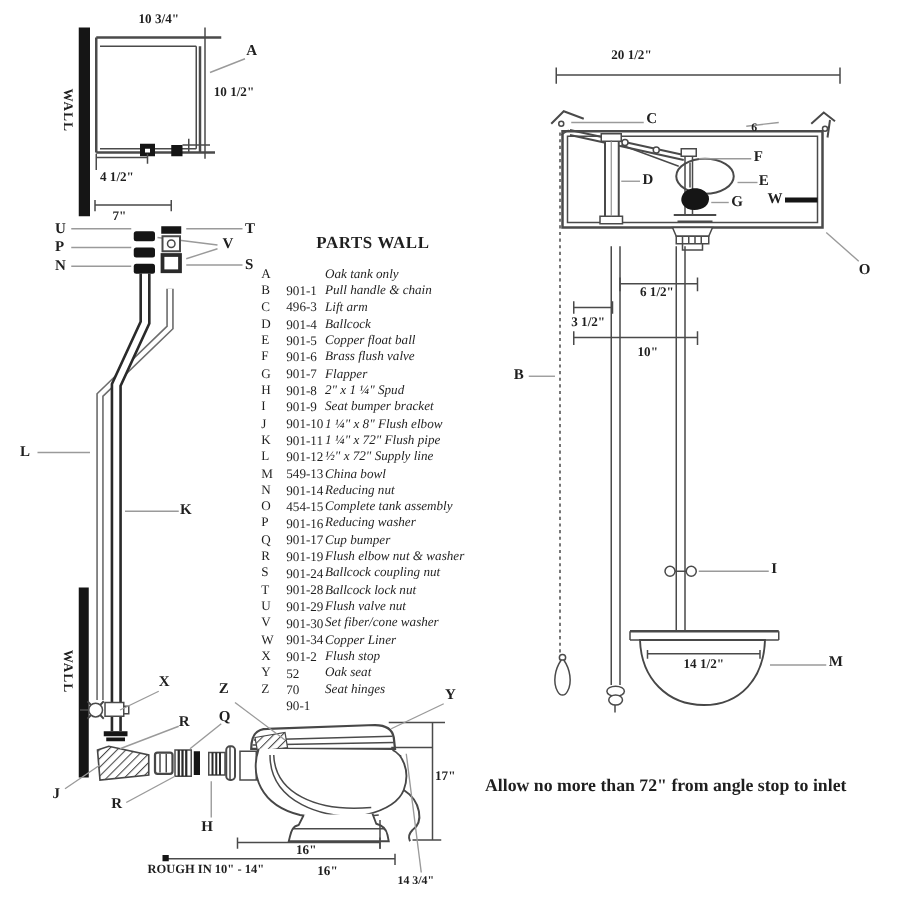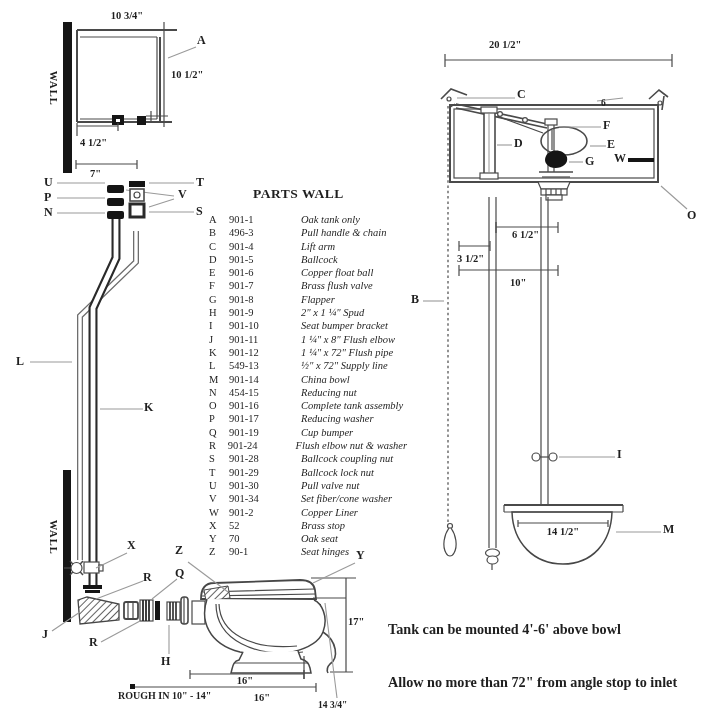--- a/index.html
+++ b/index.html
@@ -16,21 +16,21 @@
   .dash { stroke-dasharray:2.5 2.8; }
   .lbl { position:absolute; font-weight:bold; font-size:12px; line-height:1; white-space:pre; color:var(--ink); }
   .dim { font-size:10.5px; }
   .sm  { font-size:9.5px; }
   .ctr { text-align:center; }
   .vert { width:42px; text-align:center; transform:rotate(90deg); transform-origin:center; font-size:10.5px; letter-spacing:1px; }
   #parts-title { position:absolute; left:253px; top:186px; font-size:13.5px; font-weight:bold; letter-spacing:.5px; }
   #parts { position:absolute; left:202px; top:213px; width:205px; }
   #parts .row { display:flex; height:13.3px; font-size:10.5px; line-height:13.3px; }
   .c-letter { width:27px; padding-left:7px; box-sizing:border-box; }
-  .c-num { width:72px; }
+  .c-num { width:31px;margin-top:14px; }
   .c-desc { flex:1; white-space:nowrap;font-style:italic; }
   #notes { position:absolute; left:388px; top:586px; font-size:14.2px; font-weight:bold; line-height:17.5px; white-space:pre; }
 </style>
 </head>
 <body>
 
 <div id="screen">
 
   <svg class="linework" width="720" height="725" viewBox="0 0 720 725">
     <defs>
@@ -349,49 +349,48 @@
       <span class="c-desc">Ballcock coupling nut</span>
     </div>
       <div class="row">
       <span class="c-letter">T</span>
       <span class="c-num">901-29</span>
       <span class="c-desc">Ballcock lock nut</span>
     </div>
       <div class="row">
       <span class="c-letter">U</span>
       <span class="c-num">901-30</span>
-      <span class="c-desc">Pull valve nut</span>
+      <span class="c-desc">Flush valve nut</span>
     </div>
       <div class="row">
       <span class="c-letter">V</span>
       <span class="c-num">901-34</span>
       <span class="c-desc">Set fiber/cone washer</span>
     </div>
       <div class="row">
       <span class="c-letter">W</span>
       <span class="c-num">901-2</span>
       <span class="c-desc">Copper Liner</span>
     </div>
       <div class="row">
       <span class="c-letter">X</span>
       <span class="c-num">52</span>
-      <span class="c-desc">Brass stop</span>
+      <span class="c-desc">Flush stop</span>
     </div>
       <div class="row">
       <span class="c-letter">Y</span>
       <span class="c-num">70</span>
       <span class="c-desc">Oak seat</span>
     </div>
       <div class="row">
       <span class="c-letter">Z</span>
       <span class="c-num">90-1</span>
       <span class="c-desc">Seat hinges</span>
     </div>
     </div>
 
   <div id="notes">
-    <div>Tank can be mounted 4'-6' above bowl</div>
     <div>Allow no more than 72" from angle stop to inlet</div>
     
     
   </div>
 
 </div>
 
 </body></html>

